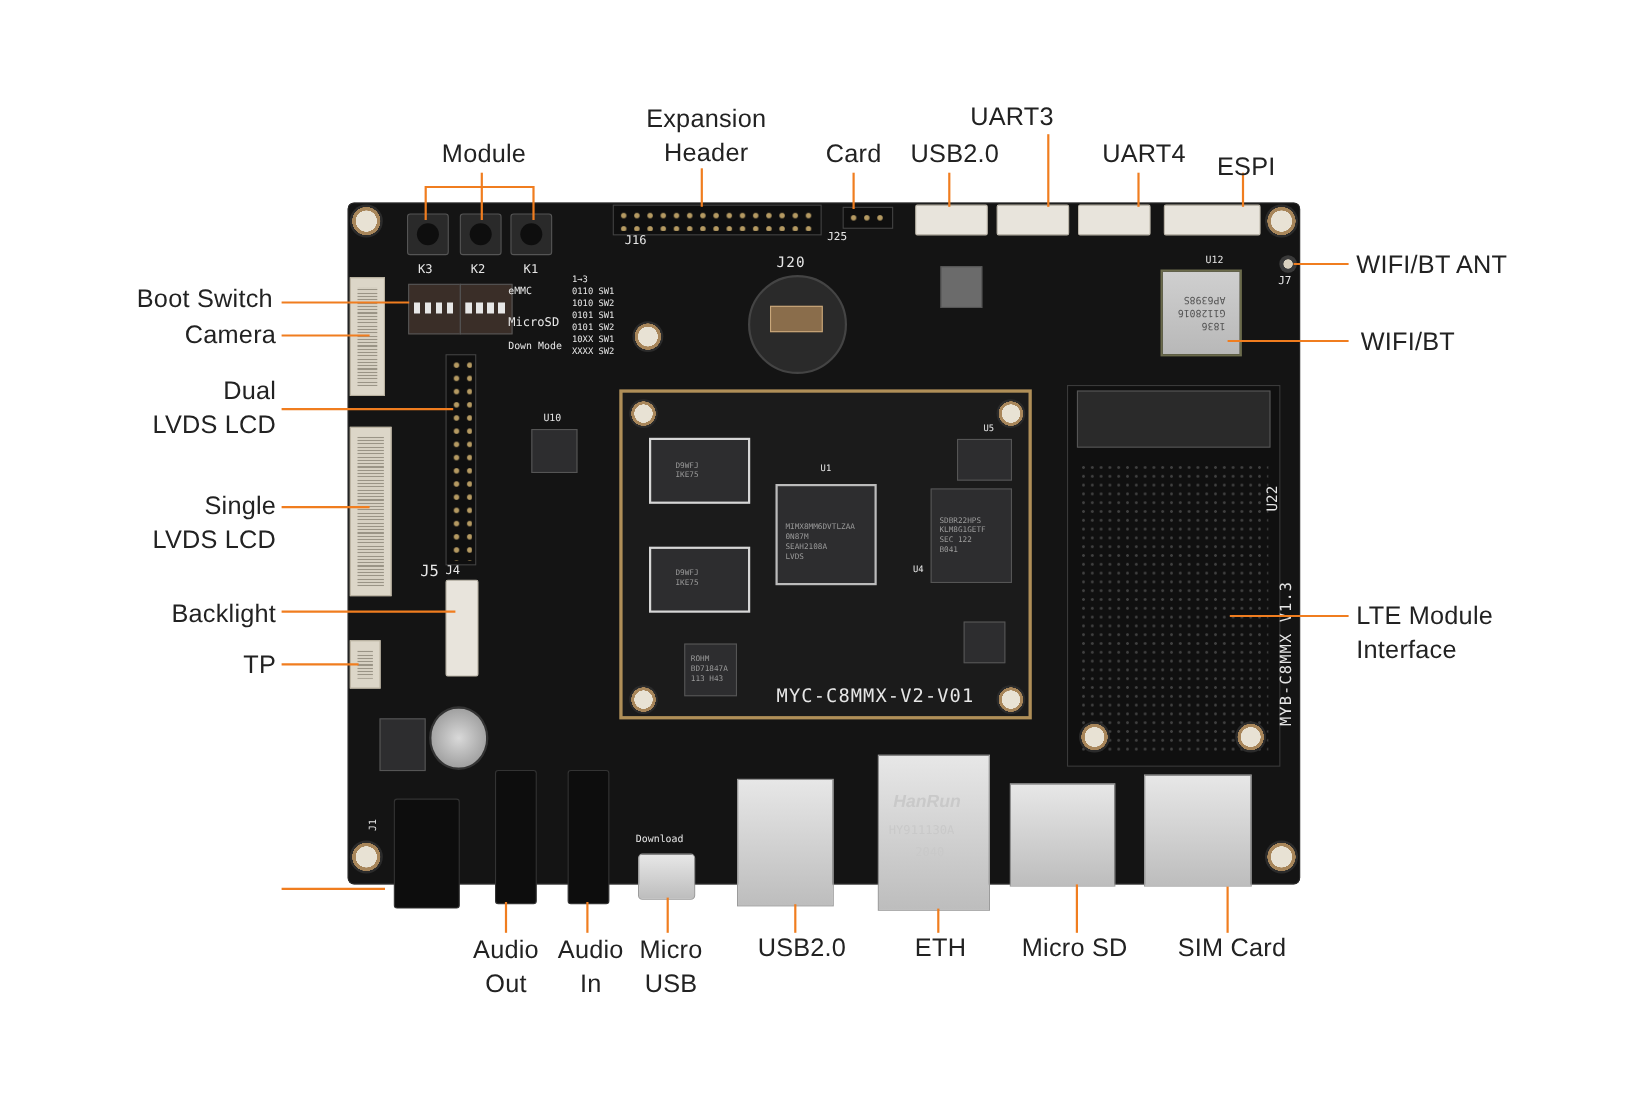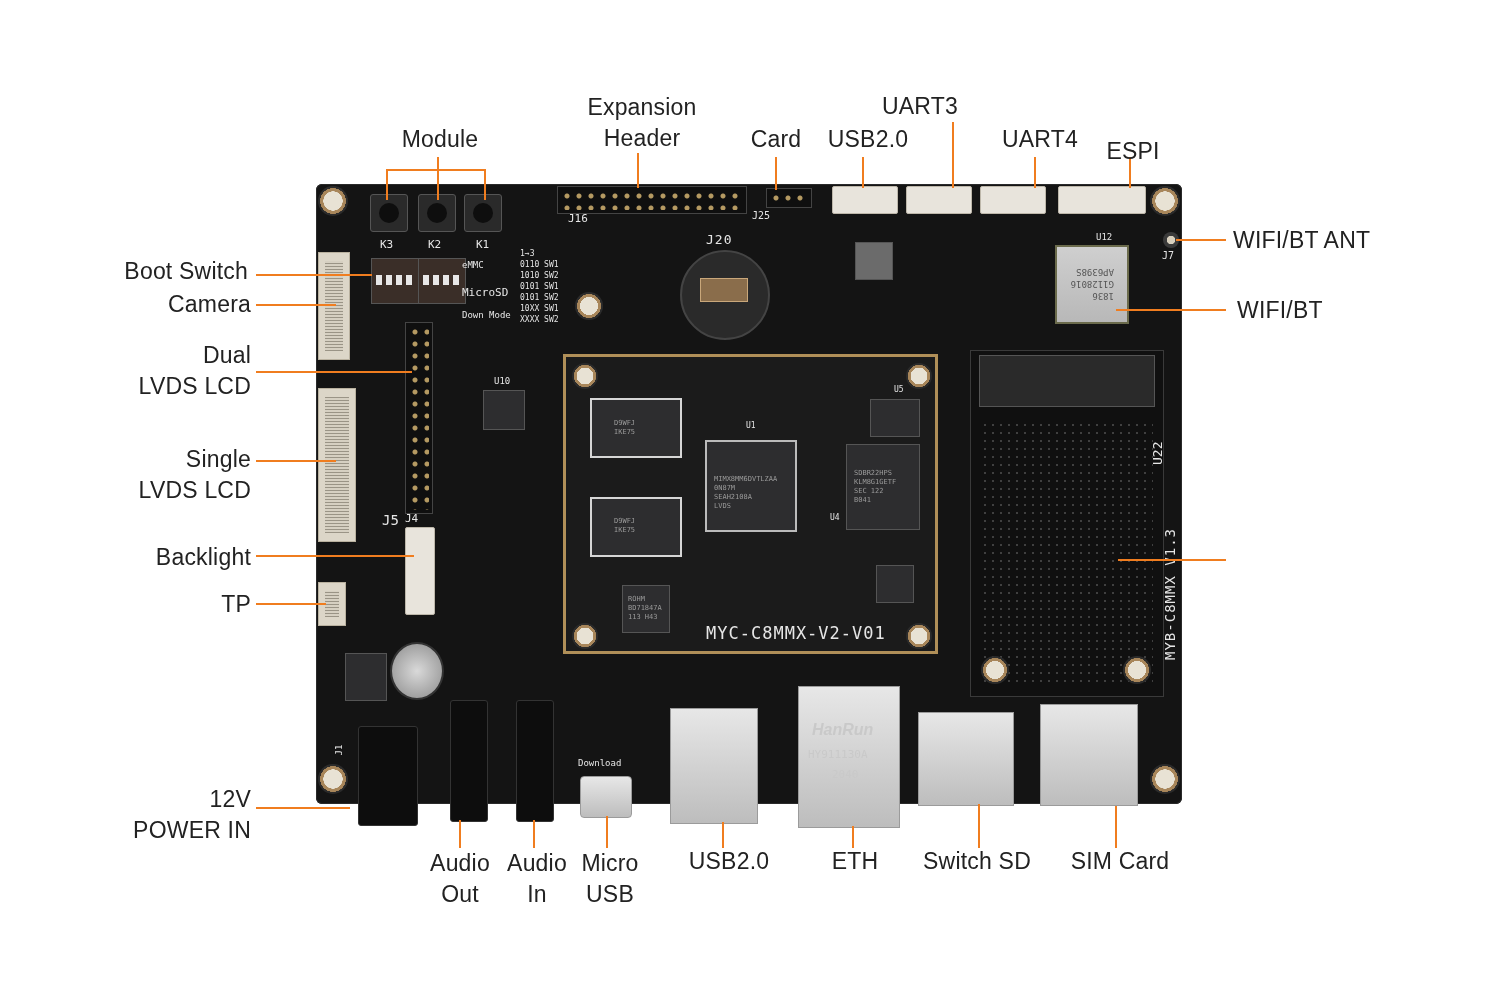--- a/index.html
+++ b/index.html
@@ -276,30 +276,30 @@
   <div class="lbl right" style="right:1249px;top:444px">
     <span>Single</span>
     <span>LVDS LCD</span>
   </div>
   <div class="lbl right" style="right:1249px;top:542px">
     <span>Backlight</span>
   </div>
   <div class="lbl right" style="right:1249px;top:589px">
     <span>TP</span>
   </div>
-  <div class="lbl right" style="right:1249px;top:784px">
-    <span>12V</span>
-    <span>POWER IN</span>
-  </div>
 
   <div class="lbl" style="left:1233px;top:225px">
     <span>WIFI/BT ANT</span>
   </div>
   <div class="lbl" style="left:1237px;top:295px">
     <span>WIFI/BT</span>
+  </div>
+  <div class="lbl" style="left:1233px;top:544px">
+    <span>LTE Module</span>
+    <span>Interface</span>
   </div>
 
   <div class="lbl center" style="left:460px;top:848px">
     <span>Audio</span>
     <span>Out</span>
   </div>
   <div class="lbl center" style="left:537px;top:848px">
     <span>Audio</span>
     <span>In</span>
   </div>
@@ -307,18 +307,18 @@
     <span>Micro</span>
     <span>USB</span>
   </div>
   <div class="lbl center" style="left:729px;top:846px">
     <span>USB2.0</span>
   </div>
   <div class="lbl center" style="left:855px;top:846px">
     <span>ETH</span>
   </div>
   <div class="lbl center" style="left:977px;top:846px">
-    <span>Switch SD</span>
+    <span>Micro SD</span>
   </div>
   <div class="lbl center" style="left:1120px;top:846px">
     <span>SIM Card</span>
   </div>
 </div>
 
 </body></html>

